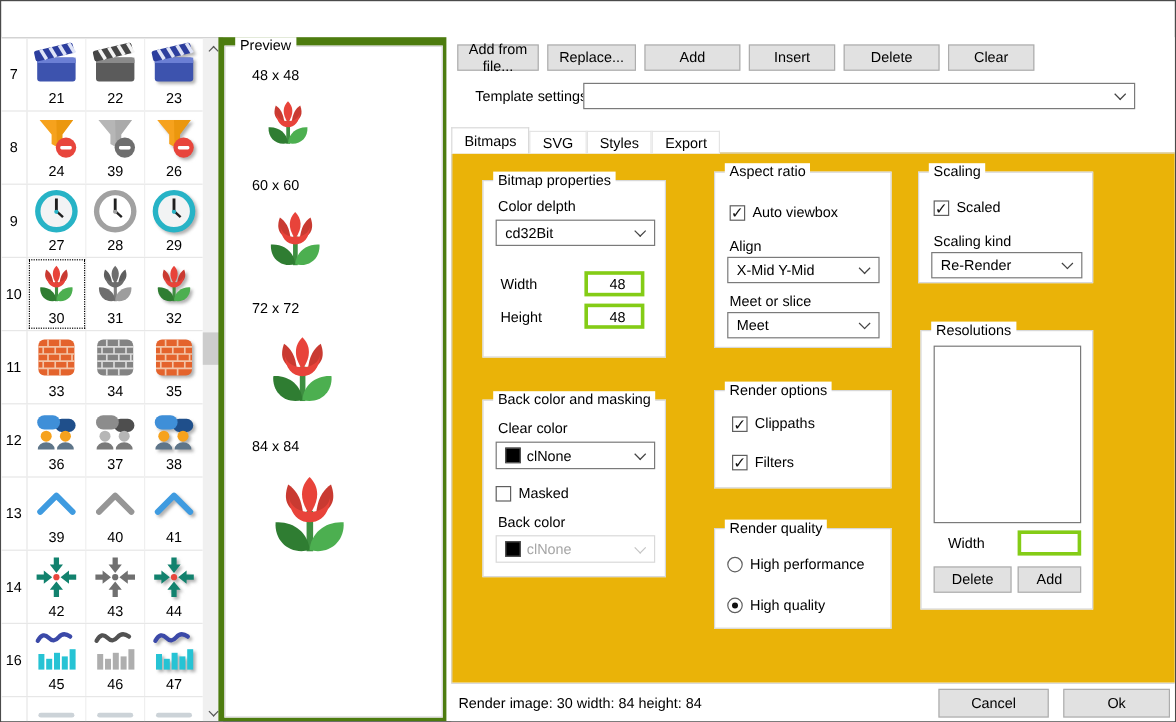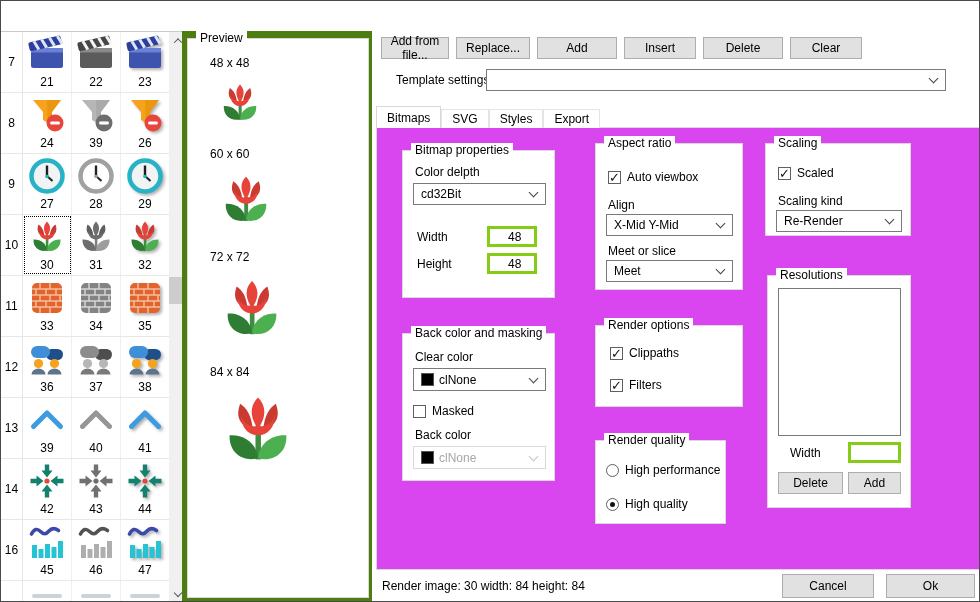--- a/index.html
+++ b/index.html
@@ -58,21 +58,21 @@
   .combo { position:absolute; background:#fff; border:1px solid #7a7a7a; display:flex; align-items:center; padding-left:7px; }
   .combo .cchev { position:absolute; right:8px; top:50%; margin-top:-5px; width:7px; height:7px; border-right:1.6px solid #444; border-bottom:1.6px solid #444; transform:rotate(45deg); }
   .template-combo { left:110px; right:33px; top:0; height:22px; }
   .combo.disabled { border-color:#d9d9d9; color:#a6a6a6; }
   .combo.disabled .cchev { border-color:#c4c4c4; }
   .swatch { width:13px; height:13px; background:#000; border:1px solid #555; margin-right:5px; flex:0 0 auto; }
 
   .tabstrip { position:absolute; top:75px; left:0; display:flex; align-items:flex-end; height:22px; z-index:3; }
   .tab { padding:2px 10px 3px 10px; background:#fff; border:1px solid #e4e4e4; border-bottom:none; height:19px; }
   .tab.active { border:1px solid #d9d9d9; border-bottom:none; height:22px; padding-top:4px; }
-  .tabpane { position:absolute; top:96px; left:0; right:0; bottom:32px; border-top:1px solid #d9d9d9; border-left:1px solid #d9d9d9; background:#d946ef; }
+  .tabpane { position:absolute; top:96px; left:0; right:0; bottom:32px; border-top:1px solid #d9d9d9; border-left:1px solid #d9d9d9; background:#eab308; }
 
   .fld-label { position:absolute; white-space:nowrap; }
   .txt { position:absolute; border:3px solid #84cc16; font-family:inherit; font-size:12px; padding-left:18px; background:#fff; }
 
   .gb-bitmap { left:25px; top:22px; width:153px; height:148px; }
   .lbl-colordepth { left:12px; top:14px; }
   .cb-colordepth { left:10px; top:32px; width:133px; height:22px; }
   .lbl-width  { left:14px; top:79px; }
   .in-width   { left:84px; top:75px; width:50px; height:21px; }
   .lbl-height { left:14px; top:106px; }
@@ -89,21 +89,21 @@
   .chk-autoviewbox { left:12px; top:26px; }
   .lbl-align { left:12px; top:54px; }
   .cb-align { left:10px; top:70px; width:127px; height:22px; }
   .lbl-meet { left:12px; top:100px; }
   .cb-meet { left:10px; top:116px; width:127px; height:22px; }
 
   .gb-options { left:218px; top:197px; width:148px; height:82px; }
   .chk-clippaths { left:14px; top:20px; }
   .chk-filters { left:14px; top:52px; }
 
-  .gb-quality { left:218px; top:312px; width:131px; height:84px;text-align:right; }
+  .gb-quality { left:218px; top:312px; width:148px; height:84px;text-align:right; }
 
   .gb-scaling { left:388px; top:15px; width:146px; height:93px; }
   .chk-scaled { left:12px; top:22px; }
   .lbl-kind { left:12px; top:50px; }
   .cb-kind { left:10px; top:66px; width:126px; height:22px; }
 
   .gb-resolutions { left:390px; top:147px; width:144px; height:233px; }
   .res-list { position:absolute; left:10px; top:12px; width:123px; height:148px; border:1px solid #7a7a7a; background:#fff; }
   .lbl-reswidth { left:22px; top:170px; }
   .in-reswidth { left:80px; top:166px; width:53px; height:21px; }

